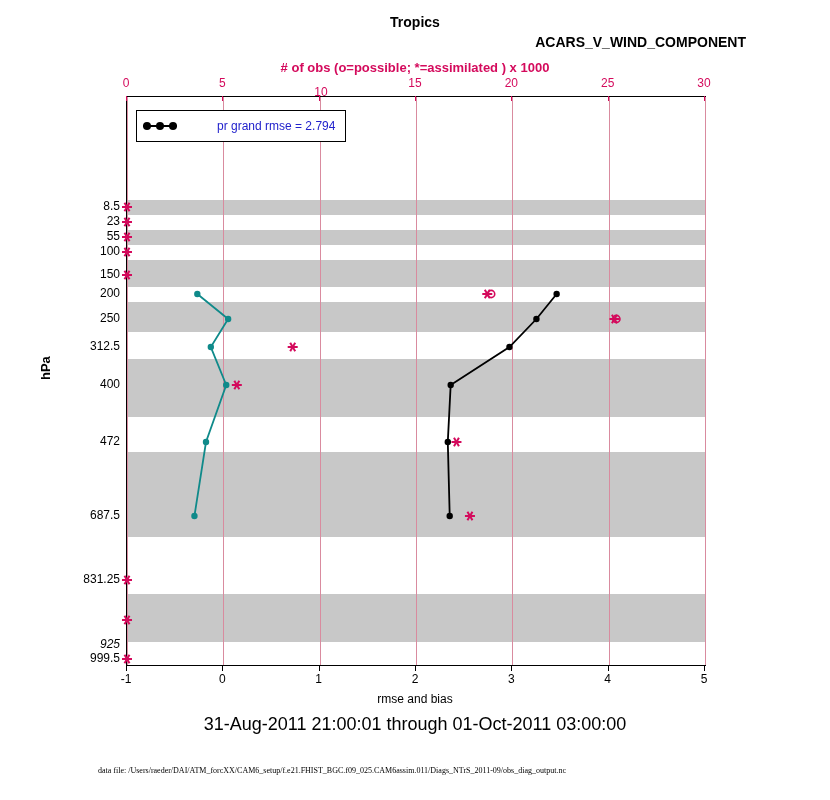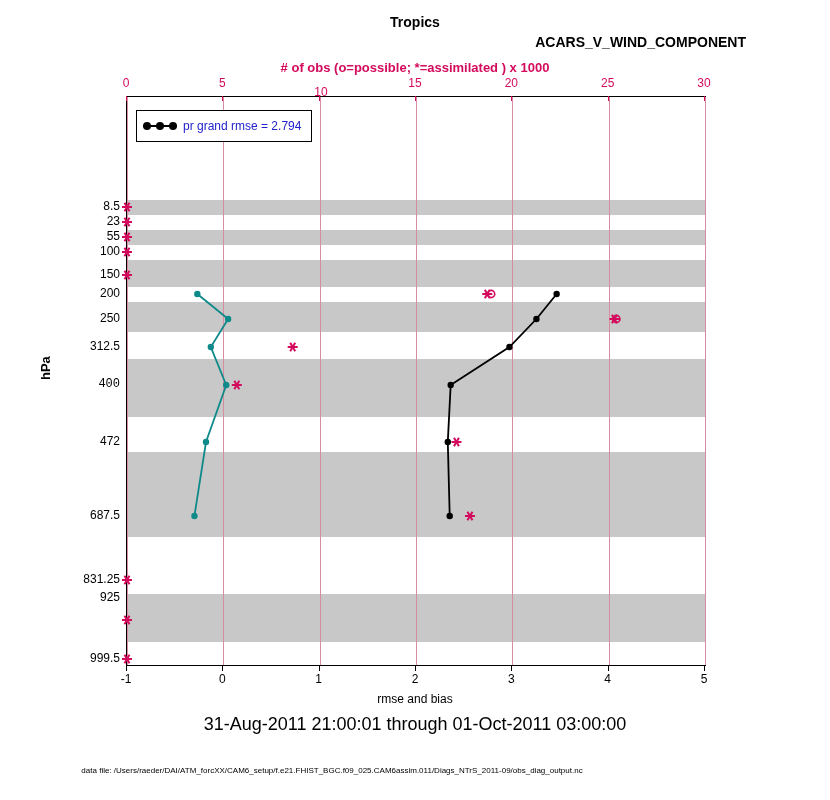--- a/index.html
+++ b/index.html
@@ -53,29 +53,29 @@
   .xlabel{
     position:absolute;left:0;top:692px;width:830px;text-align:center;
     font-size:12px;color:#000;
   }
   .daterange{
     position:absolute;left:0;top:714px;width:830px;text-align:center;
     font-size:18px;color:#000;
   }
   .datafile{
     position:absolute;left:0;top:766px;width:664px;text-align:center;
-    font-size:8px;color:#000;
+    font-size:8px;color:#000;font-family:Liberation Serif, serif;
   }
   
   .legend{
     position:absolute;left:136px;top:110px;
     border:1px solid #000;background:#fff;
     padding:6px 10px 6px 6px;
   }
-  .legend-row{display:flex;align-items:center;height:18px;}
+  .legend-row{display:flex;align-items:center;height:18px;gap:34px;}
   .legend-line{position:relative;width:34px;height:12px;margin-right:6px;}
   .legend-line i{position:absolute;left:0;top:5px;width:34px;height:2px;display:block;}
   .legend-line b{position:absolute;top:2px;width:8px;height:8px;border-radius:50%;}
   .legend-text{font-size:12px;color:#2222cc;white-space:nowrap;}
   svg{position:absolute;left:0;top:0;overflow:visible;}
 </style>
 </head>
 <body>
 
 <div class="title1">Tropics</div>
@@ -219,25 +219,25 @@
     <div class="xtick-top" style="left: 704px;">30</div>
     <div class="tickmark-top" style="left: 704px;"></div>
     <div class="ytick-label" style="top: 206px; right: 710px;">8.5</div>
     <div class="ytick-label" style="top: 221px; right: 710px;">23</div>
     <div class="ytick-label" style="top: 236px; right: 710px;">55</div>
     <div class="ytick-label" style="top: 251px; right: 710px;">100</div>
     <div class="ytick-label" style="top: 274px; right: 710px;">150</div>
     <div class="ytick-label" style="top: 293px; right: 710px;">200</div>
     <div class="ytick-label" style="top: 318px; right: 710px;">250</div>
     <div class="ytick-label" style="top: 346px; right: 710px;">312.5</div>
-    <div class="ytick-label" style="top: 384px; right: 710px; font-family: Liberation Mono, monospace;">400</div>
+    <div class="ytick-label" style="top: 384px; right: 710px;">400</div>
     <div class="ytick-label" style="top: 441px; right: 710px;">472</div>
     <div class="ytick-label" style="top: 515px; right: 710px;">687.5</div>
     <div class="ytick-label" style="top: 579px; right: 710px;">831.25</div>
-    <div class="ytick-label" style="top: 597px; right: 710px;">925</div>
+    <div class="ytick-label" style="top: 644px; right: 710px; font-style: italic;">925</div>
     <div class="ytick-label" style="top: 658px; right: 710px;">999.5</div>
   </div>
 
 <div class="legend">
   <div class="legend-row">
     <span class="legend-line">
       <i style="background:#000000"></i>
         <b style="background:#000000;left:0"></b>
         <b style="background:#000000;left:13px"></b>
         <b style="background:#000000;left:26px"></b>

